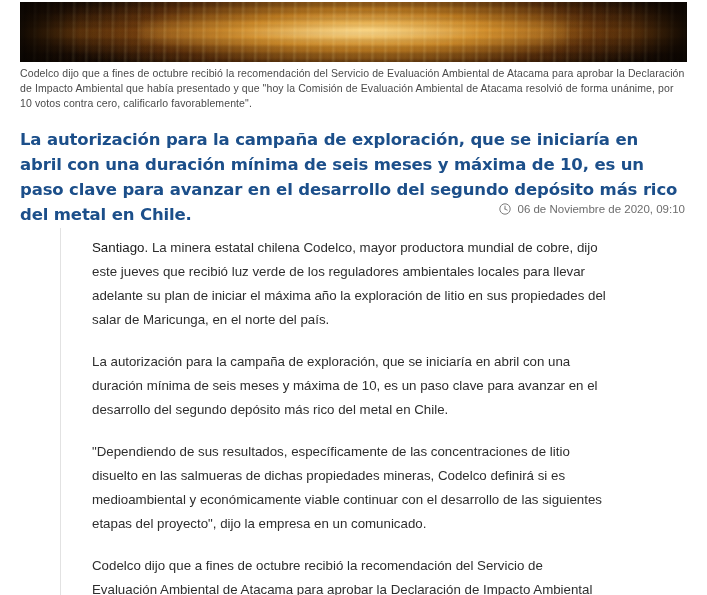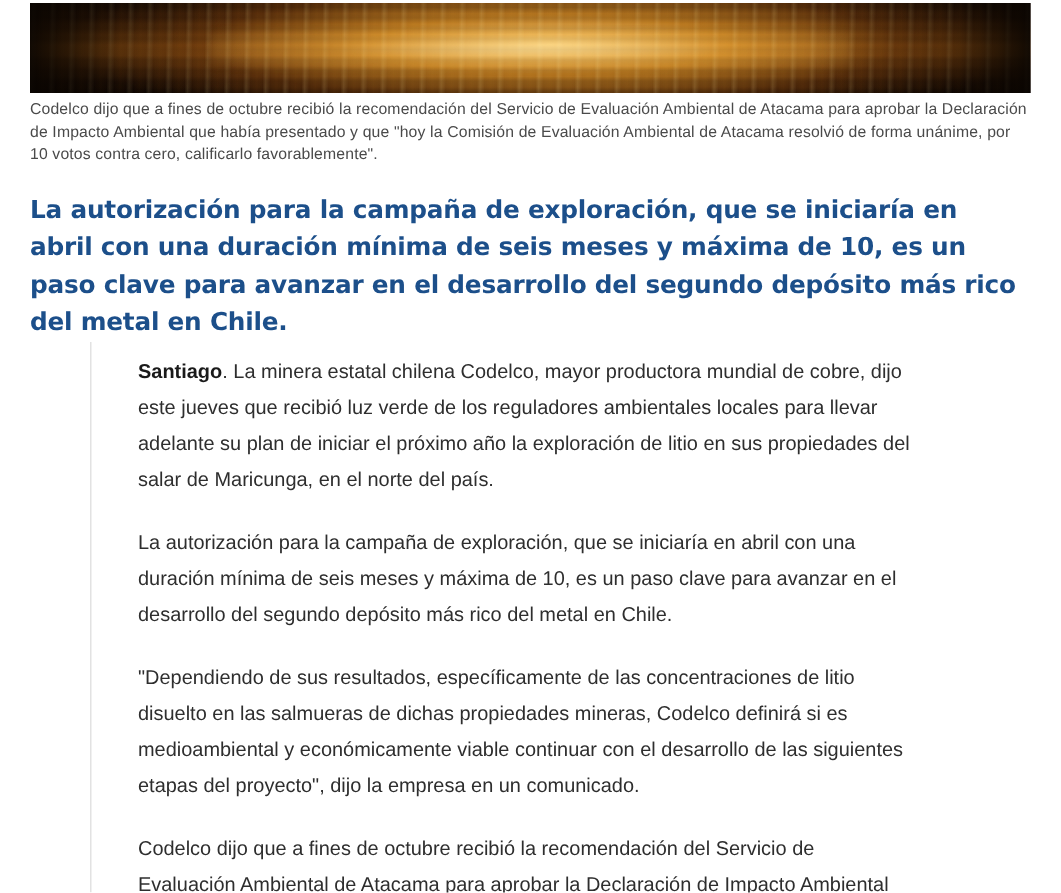--- a/index.html
+++ b/index.html
@@ -140,45 +140,55 @@
     line-height: 24px;
     color: #2e2e2e;
   }
   .body p {
     margin: 0 0 18px 0;
   }
   .body p:last-child {
     margin-bottom: 0;
   }
   .body .dateline {
-    font-weight: bold;
+    font-weight: normal;
     color: #1a1a1a;
   }
 </style>
 </head>
 <body>
 
 <div class="page">
 
   <div class="hero">
     <div class="layer-base"></div>
     <div class="layer-streaks"></div>
     <div class="layer-bands"></div>
     <div class="layer-glow"></div>
     <div class="layer-vignette"></div>
   </div>
 
   <div class="caption">Codelco dijo que a fines de octubre recibió la recomendación del Servicio de Evaluación Ambiental de Atacama para aprobar la Declaración de Impacto Ambiental que había presentado y que "hoy la Comisión de Evaluación Ambiental de Atacama resolvió de forma unánime, por 10 votos contra cero, calificarlo favorablemente".</div>
 
   <div class="lede">La autorización para la campaña de exploración, que se iniciaría en abril con una duración mínima de seis meses y máxima de 10, es un paso clave para avanzar en el desarrollo del segundo depósito más rico del metal en Chile.</div>
 
+  <div class="date-row">
+    <span class="clock-icon">
+      <svg width="12" height="12" viewBox="0 0 12 12" aria-hidden="true">
+        <circle cx="6" cy="6" r="5.2" fill="none" stroke="#7d7d7d" stroke-width="1"></circle>
+        <line x1="6" y1="6" x2="6" y2="3.1" stroke="#7d7d7d" stroke-width="1" stroke-linecap="round"></line>
+        <line x1="6" y1="6" x2="8.2" y2="7.1" stroke="#7d7d7d" stroke-width="1" stroke-linecap="round"></line>
+      </svg>
+    </span>
+    <span>06 de Noviembre de 2020, 09:10</span>
+  </div>
 
   <div class="left-rule"></div>
 
   <div class="body">
-    <p><span class="dateline">Santiago</span><span>. La minera estatal chilena Codelco, mayor productora mundial de cobre, dijo este jueves que recibió luz verde de los reguladores ambientales locales para llevar adelante su plan de iniciar el próximo año la exploración de litio en sus propiedades del salar de Maricunga, en el norte del país.</span></p>
+    <p><span class="dateline">Santiago</span><span>. La minera estatal chilena Codelco, mayor productora mundial de cobre, dijo este jueves que recibió luz verde de los reguladores ambientales locales para llevar adelante su plan de iniciar el máxima año la exploración de litio en sus propiedades del salar de Maricunga, en el norte del país.</span></p>
     <p>La autorización para la campaña de exploración, que se iniciaría en abril con una duración mínima de seis meses y máxima de 10, es un paso clave para avanzar en el desarrollo del segundo depósito más rico del metal en Chile.</p>
     <p>"Dependiendo de sus resultados, específicamente de las concentraciones de litio disuelto en las salmueras de dichas propiedades mineras, Codelco definirá si es medioambiental y económicamente viable continuar con el desarrollo de las siguientes etapas del proyecto", dijo la empresa en un comunicado.</p>
     <p>Codelco dijo que a fines de octubre recibió la recomendación del Servicio de Evaluación Ambiental de Atacama para aprobar la Declaración de Impacto Ambiental que había presentado y que "hoy la Comisión de Evaluación Ambiental de Atacama resolvió de forma unánime, por 10 votos contra cero, calificarlo favorablemente".</p>
 
   </div>
 
 </div>
 
 </body></html>

